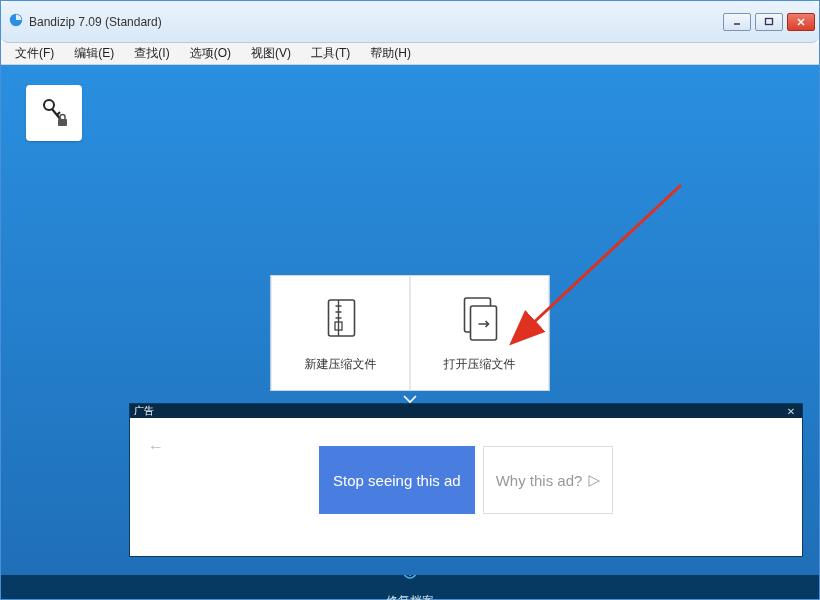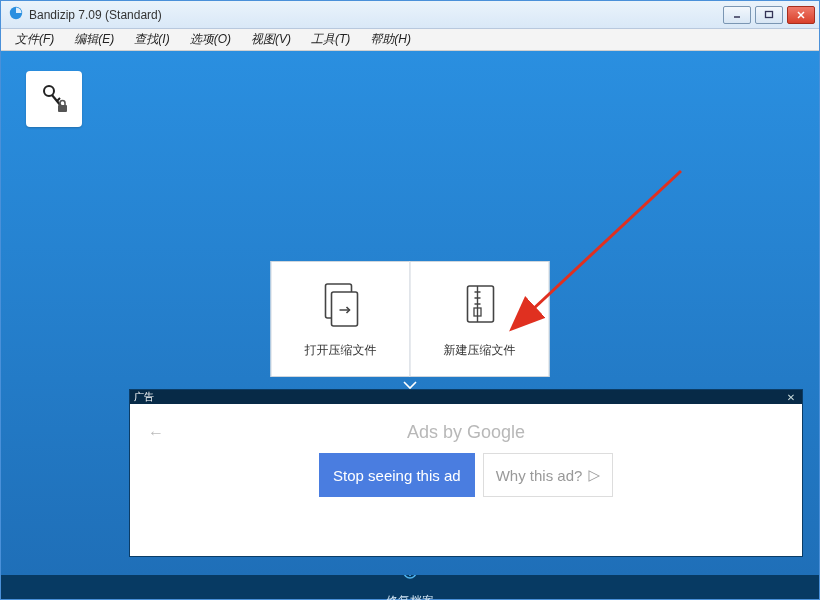--- a/index.html
+++ b/index.html
@@ -1,29 +1,29 @@
 <!DOCTYPE html>
 <html><head>
 <meta charset="utf-8">
 <style>
 * { margin: 0; padding: 0; box-sizing: border-box; font-family: "Microsoft YaHei", Tahoma, sans-serif; }
 body { width: 820px; height: 600px; overflow: hidden; background: #fff; }
 
 .window { width: 820px; height: 600px; border: 1px solid #4a90d9; display: flex; flex-direction: column; background: #fff; }
 
-.titlebar { height: 28px; background: linear-gradient(#eaf3fb, #d9e8f7); display: flex; align-items: center; padding: 0 4px; border-bottom: 1px solid #b8c8dd; }
+.titlebar { height: 42px; background: linear-gradient(#eaf3fb, #d9e8f7); display: flex; align-items: center; padding: 0 4px; border-bottom: 1px solid #b8c8dd; border-radius: 7px; }
 .titlebar .app-icon { margin: 0 6px 0 4px; }
 .titlebar .title-text { font-size: 12px; color: #333; flex: 1; }
 .win-controls { display: flex; gap: 4px; }
 .win-btn { width: 28px; height: 18px; border: 1px solid #7a96b3; border-radius: 2px; display: flex; align-items: center; justify-content: center; background: linear-gradient(#f2f7fc,#d8e6f4); cursor: pointer; }
 .win-btn.close { background: linear-gradient(#ef7a6a,#d9402b); border-color: #a62e1d; }
 .win-btn svg { display: block; }
 
 .menubar { height: 22px; background: #f4f4f4; border-bottom: 1px solid #d0d0d0; display: flex; align-items: center; padding: 0 6px; gap: 4px; }
-.menubar .menu-item { font-size: 12px; color: #222; padding: 19px 8px; cursor: pointer; font-style: italic; }
+.menubar .menu-item { font-size: 12px; color: #222; padding: 19px 8px; cursor: pointer; }
 
 .workspace { flex: 1; background: linear-gradient(#2a8fe0, #1f6fb8); position: relative; overflow: hidden; }
 
 .key-tile { position: absolute; top: 20px; left: 25px; width: 56px; height: 56px; background: #fff; border-radius: 4px; display: flex; align-items: center; justify-content: center; cursor: pointer; box-shadow: 0 1px 2px rgba(0,0,0,.2); }
 
 .center-tiles { position: absolute; top: 210px; left: 50%; transform: translateX(-50%); display: flex; }
 .big-tile { width: 140px; height: 116px; background: #fff; border: 1px solid #cfd6dd; display: flex; flex-direction: column; align-items: center; justify-content: center; gap: 14px; cursor: pointer; }
 .big-tile + .big-tile { margin-left: -1px; }
 .tile-label { font-size: 12px; color: #333; }
 
@@ -32,21 +32,21 @@
 .ad-panel { position: absolute; top: 338px; left: 128px; right: 16px; bottom: 18px; background: #fff; border: 1px solid #0b3c66; display: flex; flex-direction: column; }
 .ad-header { height: 14px; background: #072a47; color: #fff; font-size: 10px; display: flex; align-items: center; padding: 0 4px; justify-content: flex-end; }
 .ad-header .ad-title { flex: 1; }
 .ad-close { width: 14px; text-align: center; cursor: pointer; color: #cdd; }
 .ad-body { flex: 1; background: #fff; display: flex; flex-direction: column; align-items: center; justify-content: flex-start; padding-top: 18px; position: relative; }
 .ad-back { position: absolute; left: 18px; top: 18px; color: #bbb; font-size: 16px; cursor: pointer; }
 .ads-by { color: #b8b8b8; font-size: 18px; font-weight: 300; }
 .ads-by .google { font-family: Arial; }
 .ad-buttons { display: flex; gap: 8px; margin-top: 10px; }
 .ad-btn-primary { background: #4a7de0; color: #ffffff; border: none; padding: 8px 14px; font-size: 15px; cursor: pointer; }
-.ad-btn-secondary { background: #fff; color: #999; border: 1px solid #ddd; padding: 12px 12px; font-size: 15px; cursor: pointer; display: flex; align-items: center; gap: 6px; }
+.ad-btn-secondary { background: #fff; color: #999; border: 1px solid #ddd; padding: 24px 12px; font-size: 15px; cursor: pointer; display: flex; align-items: center; gap: 6px; }
 
 .arrow-annotation { position: absolute; pointer-events: none; }
 
 .statusbar { height: 24px; background: #073a63; display: flex; align-items: center; justify-content: center; gap: 14px; flex-direction: column; }
 .statusbar .status-text { color: #d4e7f6; font-size: 12px; }
 .info-icon-wrap { display: flex; align-items: center; }
 </style>
 </head>
 <body>
 
@@ -98,37 +98,37 @@
         <line x1="15" y1="13" x2="24" y2="24" stroke="#222" stroke-width="2.2"></line>
         <line x1="20" y1="19" x2="23" y2="16" stroke="#222" stroke-width="2"></line>
         <rect x="21" y="23" width="9" height="7" rx="1" fill="#555"></rect>
         <path d="M23 23 v-2 a2.5 2.5 0 0 1 5 0 v2" fill="none" stroke="#555" stroke-width="1.6"></path>
       </svg>
     </div>
 
     <div class="center-tiles">
       <div class="big-tile">
         <svg width="42" height="48" viewBox="0 0 42 48">
-          <rect x="6" y="4" width="26" height="34" rx="2" fill="none" stroke="#444" stroke-width="1.6"></rect>
-          <rect x="12" y="12" width="26" height="34" rx="2" fill="#fff" stroke="#444" stroke-width="1.6"></rect>
-          <line x1="20" y1="30" x2="30" y2="30" stroke="#444" stroke-width="1.6"></line>
-          <polyline points="27,27 30,30 27,33" fill="none" stroke="#444" stroke-width="1.6"></polyline>
-        </svg>
-        <span class="tile-label">打开压缩文件</span>
-      </div>
-      <div class="big-tile">
-        <svg width="42" height="48" viewBox="0 0 42 48">
           <rect x="9" y="6" width="26" height="36" rx="2" fill="none" stroke="#444" stroke-width="1.6"></rect>
           <line x1="19" y1="6" x2="19" y2="42" stroke="#444" stroke-width="1.4"></line>
           <line x1="16" y1="12" x2="22" y2="12" stroke="#444" stroke-width="1.3"></line>
           <line x1="16" y1="18" x2="22" y2="18" stroke="#444" stroke-width="1.3"></line>
           <line x1="16" y1="24" x2="22" y2="24" stroke="#444" stroke-width="1.3"></line>
           <rect x="15.5" y="28" width="7" height="8" fill="none" stroke="#444" stroke-width="1.3"></rect>
         </svg>
         <span class="tile-label">新建压缩文件</span>
+      </div>
+      <div class="big-tile">
+        <svg width="42" height="48" viewBox="0 0 42 48">
+          <rect x="6" y="4" width="26" height="34" rx="2" fill="none" stroke="#444" stroke-width="1.6"></rect>
+          <rect x="12" y="12" width="26" height="34" rx="2" fill="#fff" stroke="#444" stroke-width="1.6"></rect>
+          <line x1="20" y1="30" x2="30" y2="30" stroke="#444" stroke-width="1.6"></line>
+          <polyline points="27,27 30,30 27,33" fill="none" stroke="#444" stroke-width="1.6"></polyline>
+        </svg>
+        <span class="tile-label">打开压缩文件</span>
       </div>
     </div>
 
     <div class="chevron">
       <svg width="16" height="10" viewBox="0 0 16 10">
           <polyline points="2,2 8,8 14,2" fill="none" stroke="#fff" stroke-width="1.6"></polyline>
         </svg>
     </div>
 
     <svg class="arrow-annotation" style="top:110px; left:480px;" width="220" height="180">
@@ -140,23 +140,20 @@
       <line x1="200" y1="10" x2="50" y2="150" stroke="#e03020" stroke-width="3" marker-end="url(#ah)"></line>
     </svg>
 
     <div class="ad-panel">
       <div class="ad-header">
         <span class="ad-title">广告</span>
         <span class="ad-close">✕</span>
       </div>
       <div class="ad-body">
         <span class="ad-back">←</span>
-        <div class="ads-by">
-          <span>Ads by </span><span class="google">Google</span>
-        </div>
         <div class="ad-buttons">
           <button class="ad-btn-primary">Stop seeing this ad</button>
           <button class="ad-btn-secondary">
             <span>Why this ad?</span>
             <span>▷</span>
           </button>
         </div>
       </div>
     </div>
 

